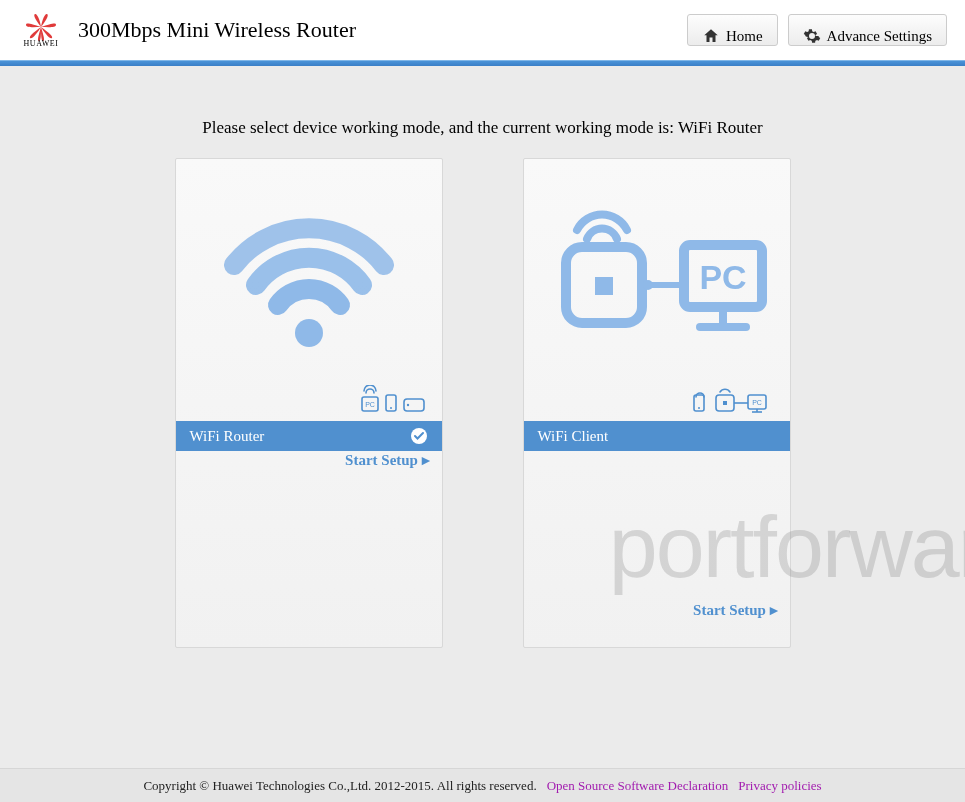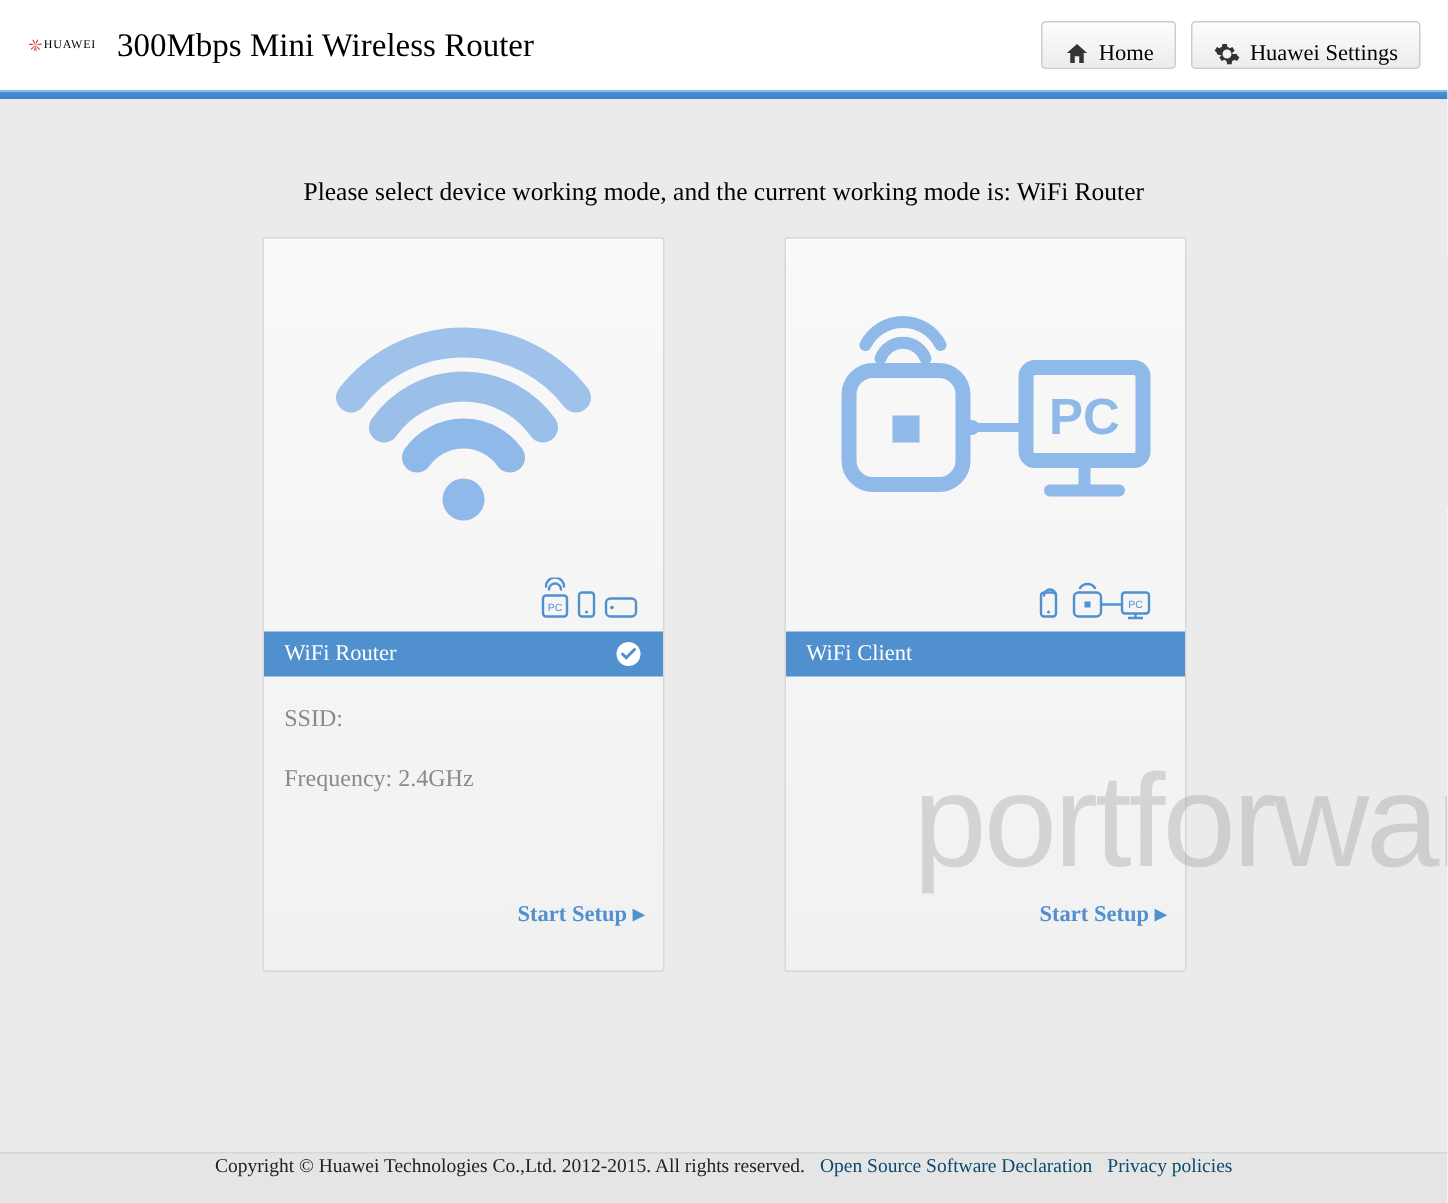--- a/index.html
+++ b/index.html
@@ -2,21 +2,21 @@
 <html><head>
 <meta charset="utf-8">
 <style>
   * { box-sizing: border-box; margin: 0; padding: 0; }
   html, body { width: 965px; height: 802px; font-family: "Times New Roman", serif; background: #fff; overflow: hidden; position: relative; }
 
   .header {
     display: flex; align-items: center; height: 60px; padding: 0 18px 0 18px;
     background: #fff;
   }
-  .logo { width: 46px; display:flex; flex-direction:row; align-items:center; }
+  .logo { width: 46px; display:flex; flex-direction:column; align-items:center; }
   .logo-text { font-size: 8px; letter-spacing:0.5px; color:#000; margin-top:-2px;}
   .title { font-size: 22px; font-weight: normal; margin-left: 14px; }
   .header-spacer { flex: 1; }
   .hdr-btn {
     display: inline-flex; align-items: flex-end; gap: 6px;
     height: 32px; padding: 0 14px; margin-left: 10px;
     background: linear-gradient(#fdfdfd,#ececec);
     border: 1px solid #ccc; border-radius: 3px;
     font-size: 15px; color:#000; cursor:pointer;
     font-family: "Times New Roman", serif;
@@ -47,24 +47,24 @@
   .start-link .tri{ display:inline-block; margin-left:4px;}
 
   .watermark{
     position:absolute; right:-20px; bottom:170px; font-size:88px;
     color:rgba(120,120,120,0.25); font-family: Arial, sans-serif; letter-spacing:-2px;
     pointer-events:none; user-select:none;
   }
 
   .footer {
     height: 34px; background:#e5e5e5; border-top:1px solid #d6d6d6;
-    display:flex; justify-content:center; gap:10px;
+    display:flex; align-items:center; justify-content:center; gap:10px;
     font-size:13px; color:#222;
   }
-  .footer a { color:#0c4a6e; text-decoration:none; cursor:pointer; }
+  .footer a { color:#a21caf; text-decoration:none; cursor:pointer; }
 </style>
 </head>
 <body>
 
 <div class="header">
   <div class="logo">
     <svg width="40" height="28" viewBox="0 0 40 28">
       <g fill="#e03a3a">
         <path d="M20 14 C14 6 12 2 14 1 C16 0 19 7 20 14Z"></path>
         <path d="M20 14 C26 6 28 2 26 1 C24 0 21 7 20 14Z"></path>
@@ -83,21 +83,21 @@
   <button class="hdr-btn">
     <svg width="18" height="18" viewBox="0 0 24 24">
         <path fill="#333" d="M12 3l9 8h-3v9h-4v-6h-4v6H6v-9H3z"></path>
       </svg>
     <span>Home</span>
   </button>
   <button class="hdr-btn">
     <svg width="18" height="18" viewBox="0 0 24 24">
         <path fill="#333" d="M12 8a4 4 0 100 8 4 4 0 000-8zm9 4a7 7 0 01-.1 1.2l2.1 1.6-2 3.4-2.5-1a7 7 0 01-2 1.2l-.4 2.6h-4l-.4-2.6a7 7 0 01-2-1.2l-2.5 1-2-3.4 2.1-1.6A7 7 0 013 12a7 7 0 01.1-1.2L1 9.2l2-3.4 2.5 1a7 7 0 012-1.2L7.9 3h4l.4 2.6a7 7 0 012 1.2l2.5-1 2 3.4-2.1 1.6c.1.4.1.8.1 1.2z"></path>
       </svg>
-    <span>Huawei Settings</span>
+    <span>Advance Settings</span>
   </button>
 </div>
 <div class="topbar"></div>
 
 <div class="main">
   <div class="prompt">Please select device working mode, and the current working mode is: WiFi Router</div>
 
   <div class="cards">
 
     <div class="card">
@@ -125,27 +125,20 @@
           </g>
         </svg>
       </div>
       <div class="card-band">
         <span>WiFi Router</span>
         <span class="spacer"></span>
         <svg width="18" height="18" viewBox="0 0 18 18">
           <circle cx="9" cy="9" r="8" fill="#fff"></circle>
           <path d="M5 9 l2.5 2.5 L13 6" stroke="#5090cf" stroke-width="2" fill="none" stroke-linecap="round"></path>
         </svg>
-      </div>
-      <div class="card-body">
-        <div class="row">
-          <span>SSID:</span>
-          <span></span>
-        </div>
-        <div class="row">Frequency: 2.4GHz</div>
       </div>
       <div class="card-footer">
         <span class="start-link">
           <span>Start Setup</span><span class="tri">▸</span>
         </span>
       </div>
     </div>
 
     <div class="card">
       <div class="card-illus">

